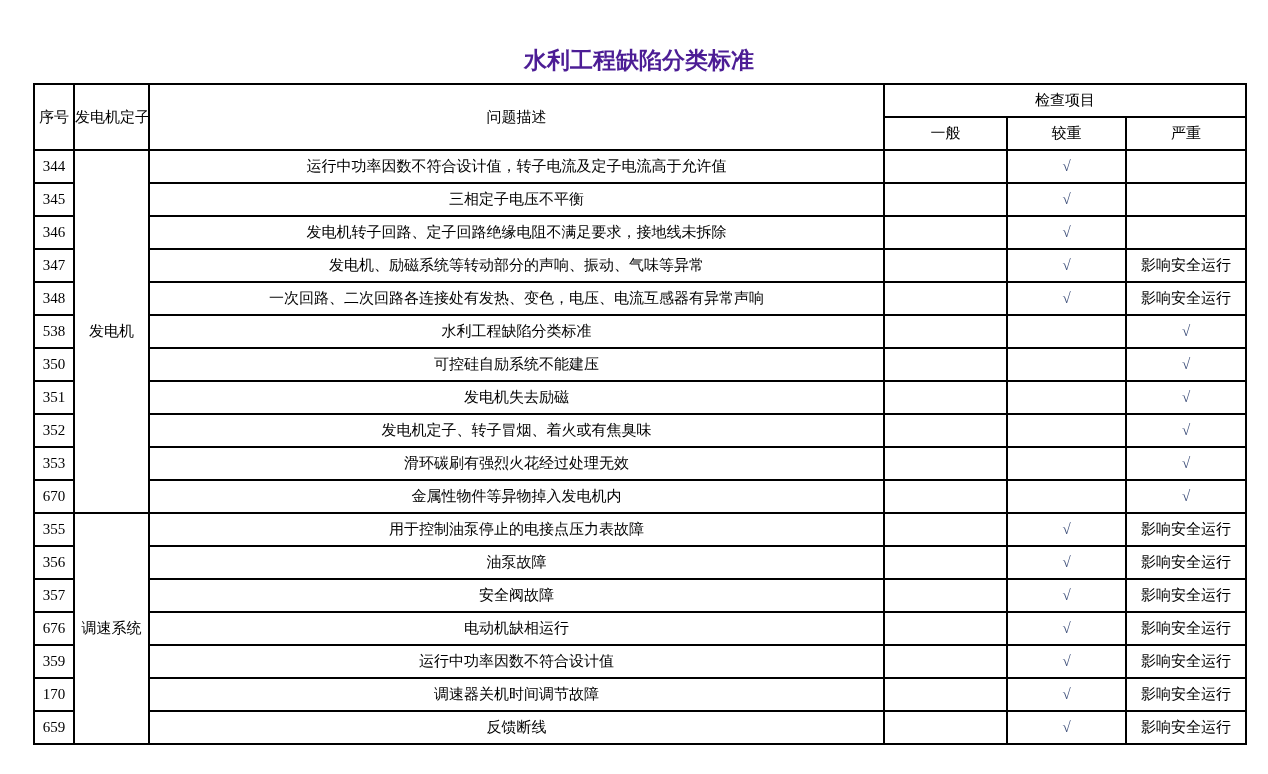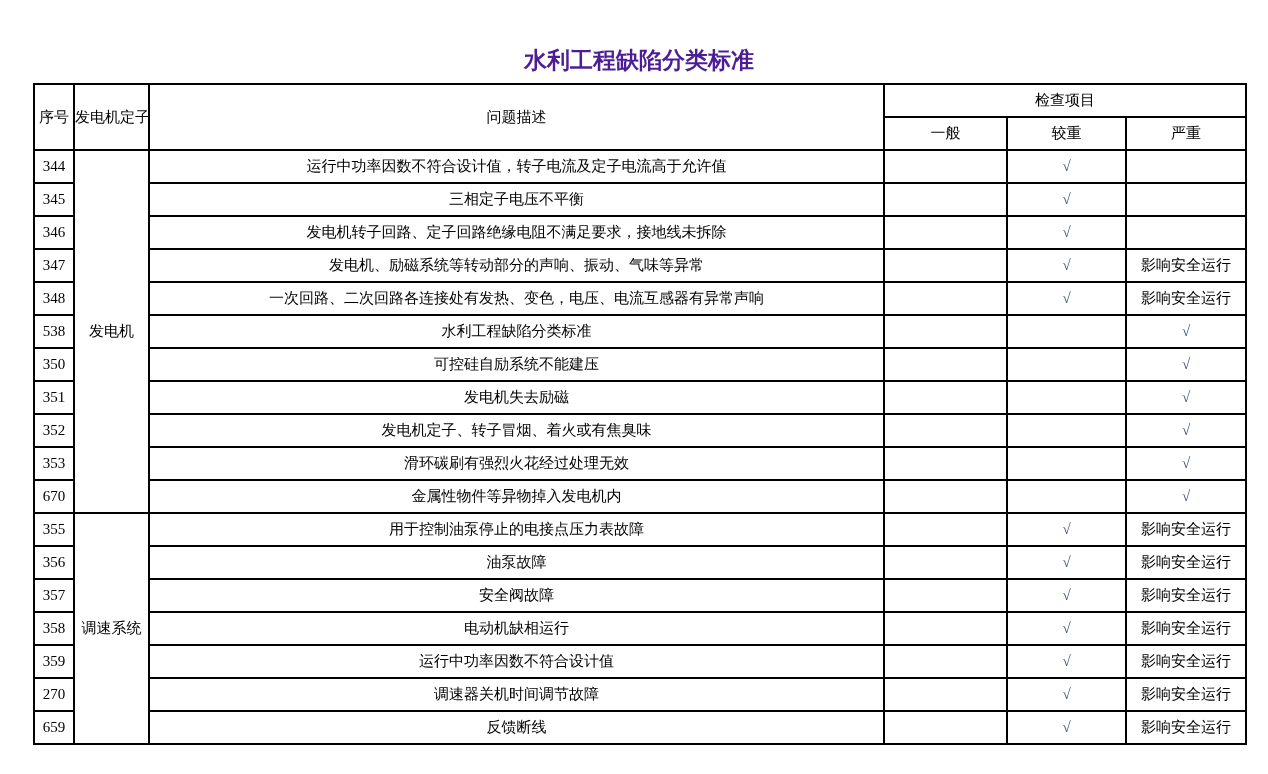--- a/index.html
+++ b/index.html
@@ -194,35 +194,35 @@
           <td class="center">影响安全运行</td>
         </tr>
         <tr>
           <td class="center seq">357</td>
           <td class="desc">安全阀故障</td>
           <td class="center"></td>
           <td class="center check">√</td>
           <td class="center">影响安全运行</td>
         </tr>
         <tr>
-          <td class="center seq">358</td>
+          <td class="center seq">676</td>
           <td class="desc">电动机缺相运行</td>
           <td class="center"></td>
           <td class="center check">√</td>
           <td class="center">影响安全运行</td>
         </tr>
         <tr>
           <td class="center seq">359</td>
           <td class="desc">运行中功率因数不符合设计值</td>
           <td class="center"></td>
           <td class="center check">√</td>
           <td class="center">影响安全运行</td>
         </tr>
         <tr>
-          <td class="center seq">270</td>
+          <td class="center seq">170</td>
           <td class="desc">调速器关机时间调节故障</td>
           <td class="center"></td>
           <td class="center check">√</td>
           <td class="center">影响安全运行</td>
         </tr>
         <tr>
           <td class="center seq">659</td>
           <td class="desc">反馈断线</td>
           <td class="center"></td>
           <td class="center check">√</td>

